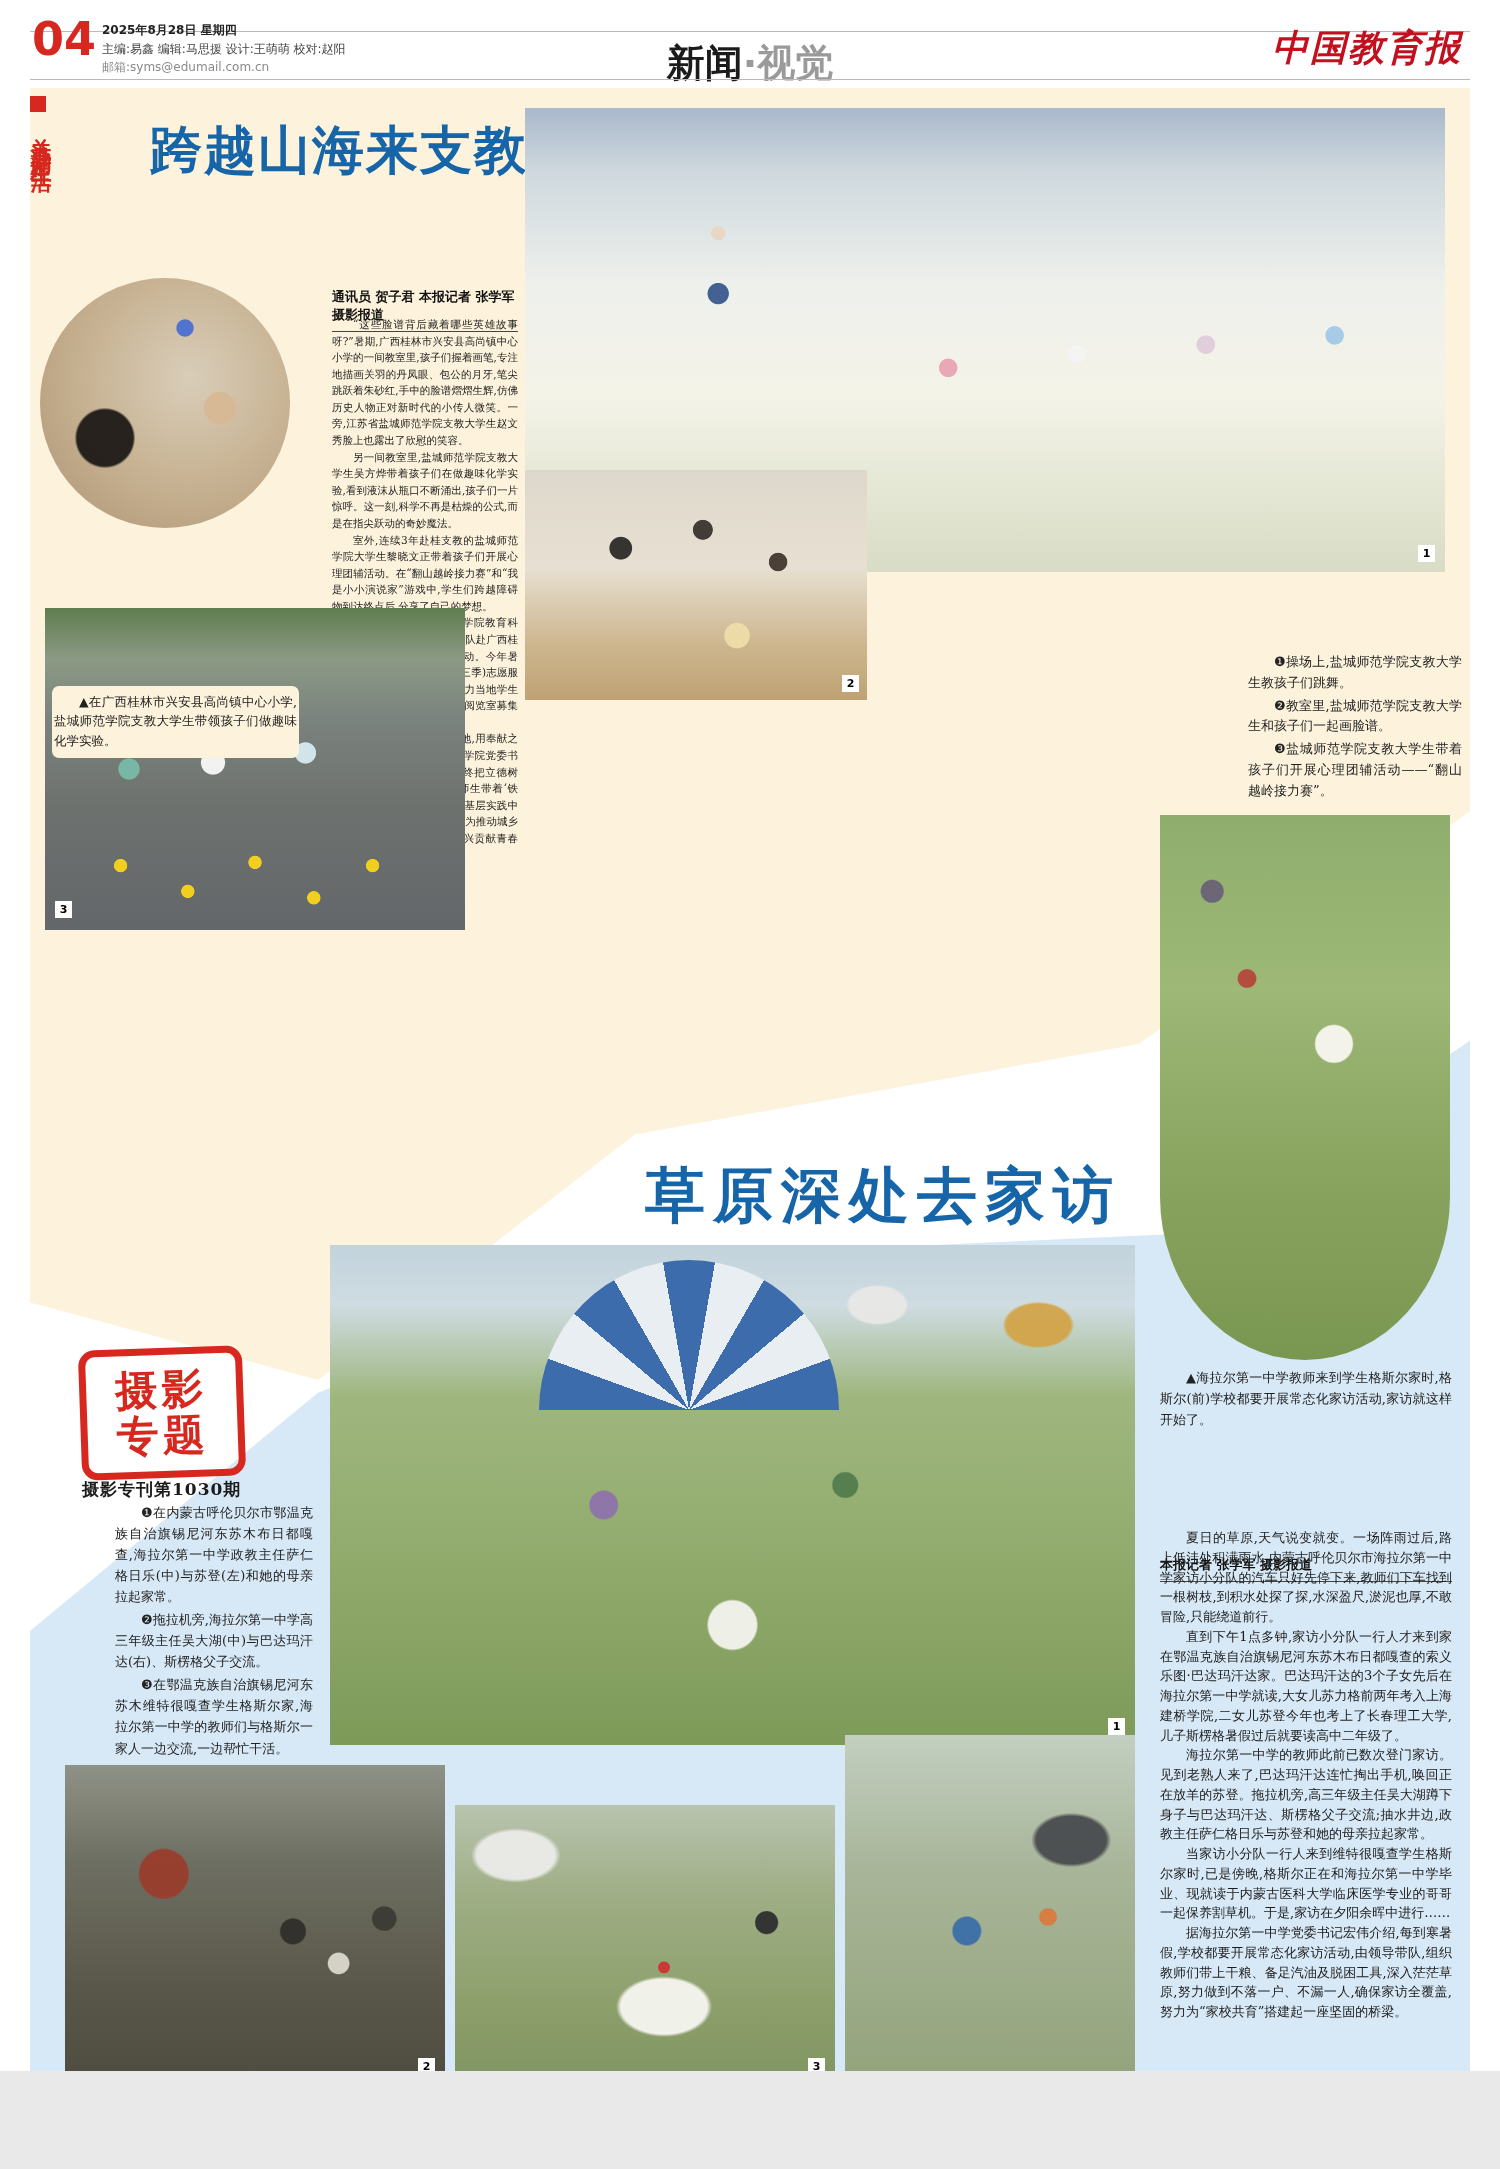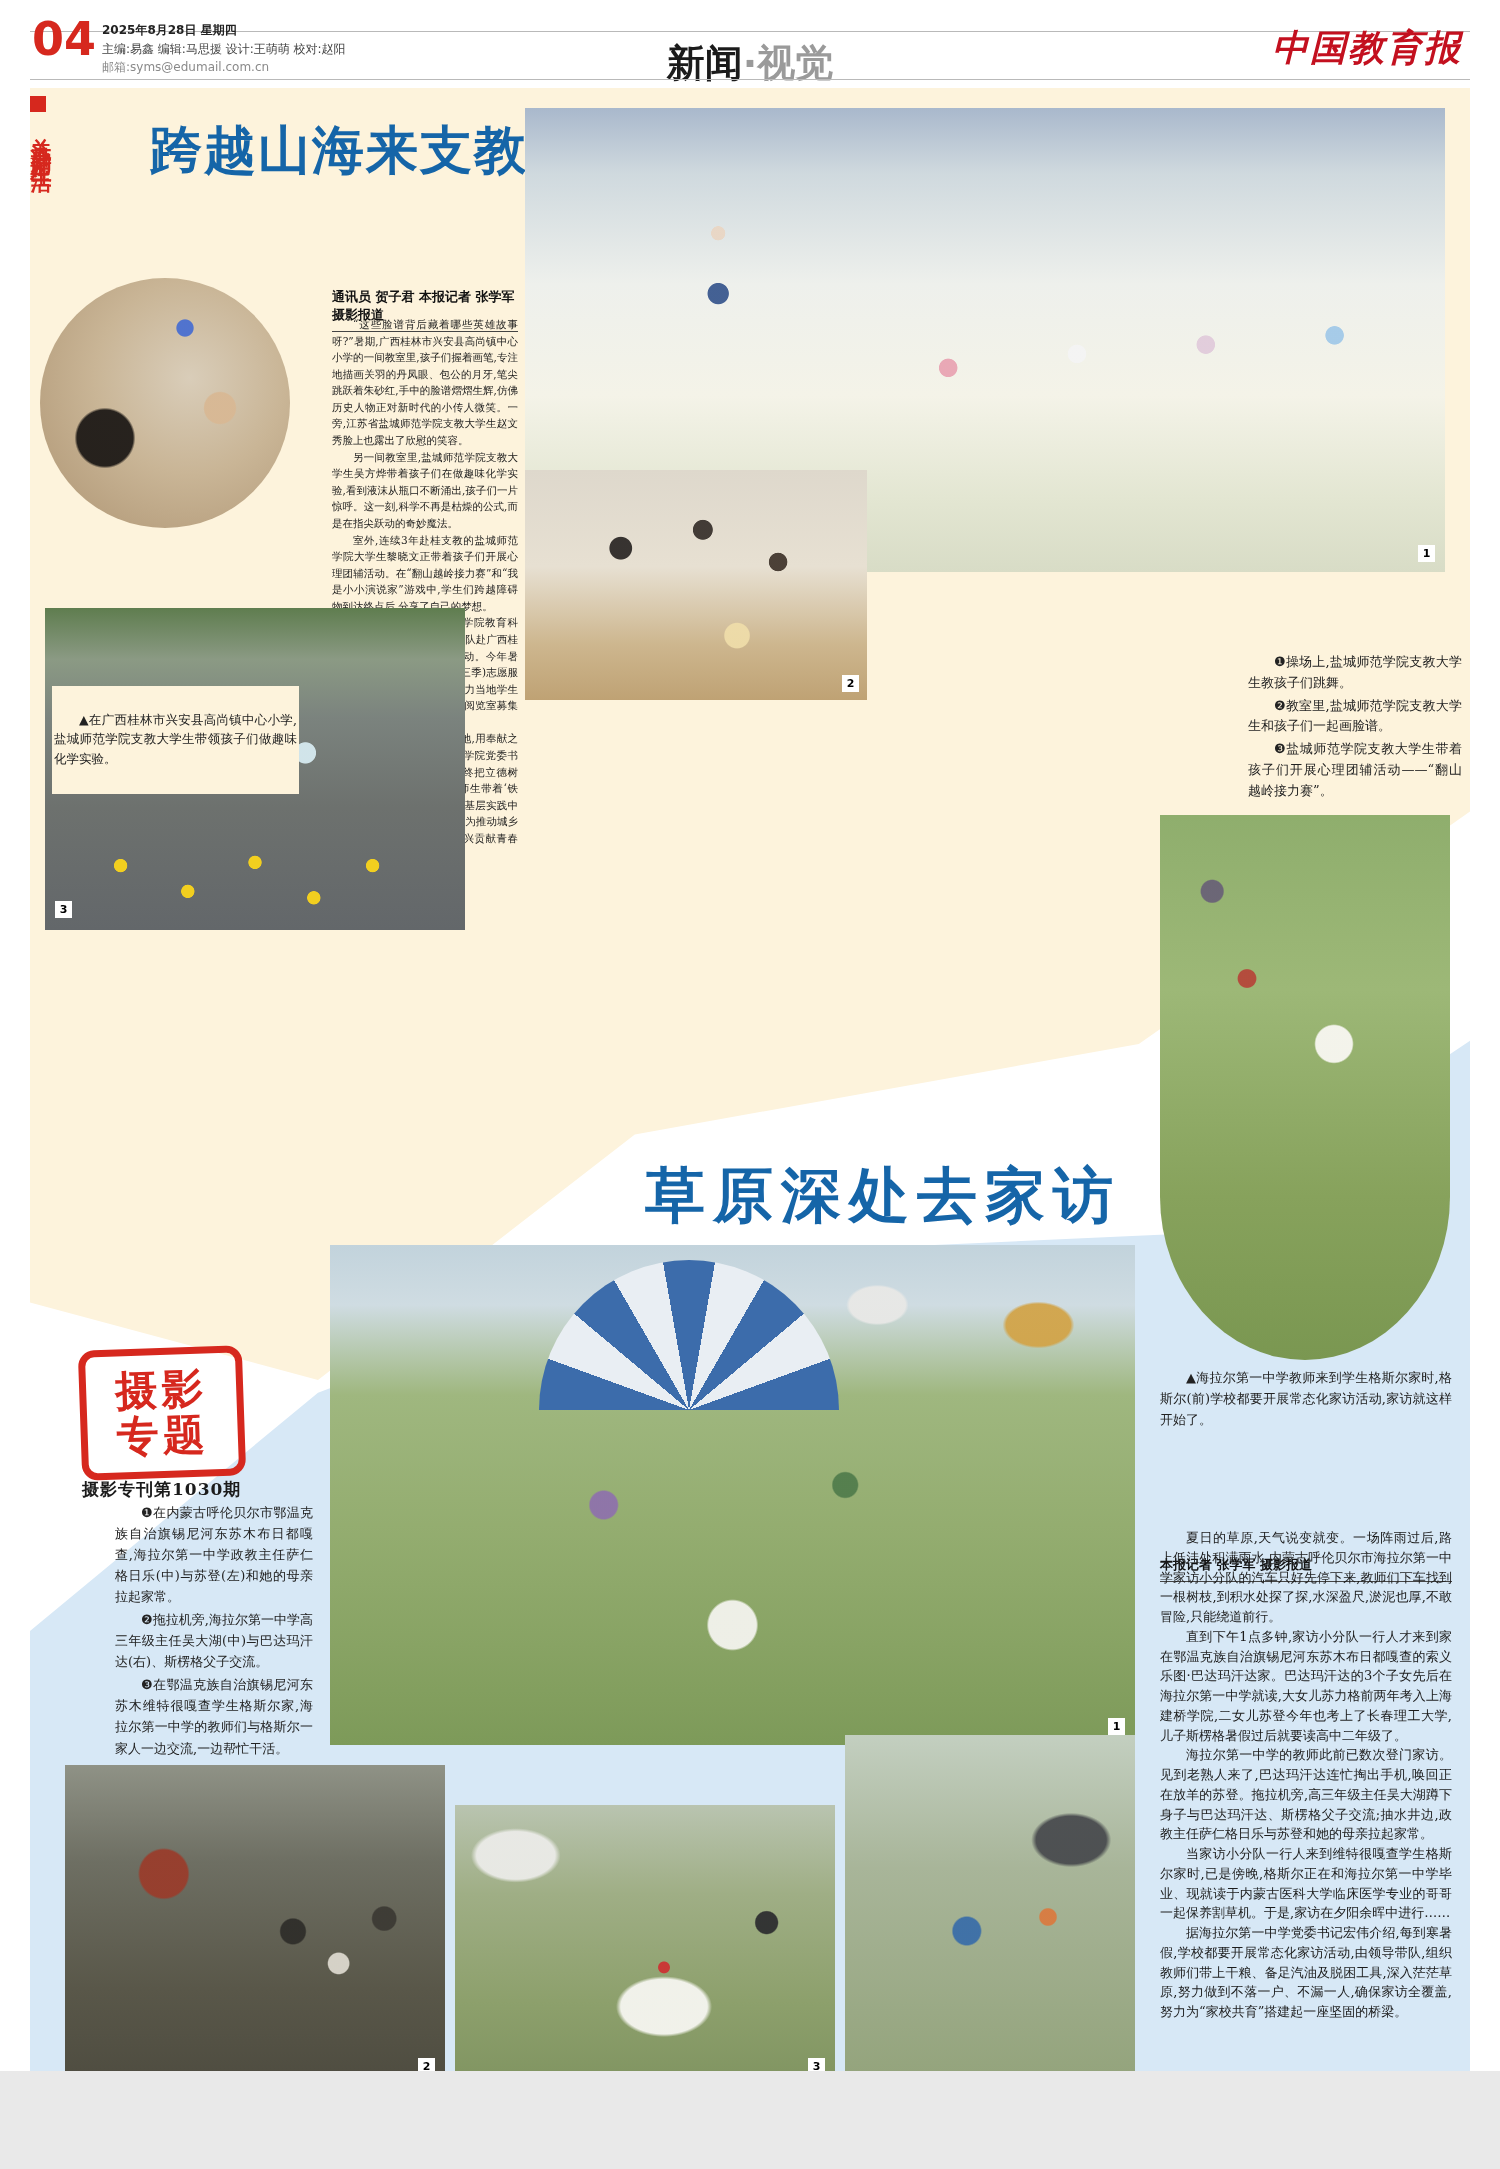--- a/index.html
+++ b/index.html
@@ -46,21 +46,21 @@
   .bodycol p{margin:0;text-indent:2em;}
   .bodycol1{position:absolute;left:332px;top:316px;width:186px;height:552px;
             font-size:10.5px;line-height:1.58;}
   .bodycol2{position:absolute;left:1160px;top:1528px;width:292px;height:558px;
             font-size:13px;line-height:1.52;}
 
   
   .caption{color:#222;text-align:justify;}
   .caption p{margin:0 0 2px 0;text-indent:2em;}
   .cap-circ{position:absolute;left:52px;top:686px;width:243px;font-size:12.5px;line-height:1.55;
-            padding:24px 2px;z-index:5;}
+            padding:6px 2px;z-index:5;border-radius:7px;}
   .cap-right1{position:absolute;left:1248px;top:652px;width:214px;font-size:13px;line-height:1.6;}
   .cap-left2{position:absolute;left:115px;top:1502px;width:198px;font-size:13px;line-height:1.62;}
   .cap-grass{position:absolute;left:1160px;top:1368px;width:292px;font-size:13px;line-height:1.6;}
 
   
   .photo{position:absolute;overflow:hidden;}
   .plabel{position:absolute;width:17px;height:17px;background:#fff;color:#000;
           font-family:"DejaVu Sans","Liberation Sans",sans-serif;font-size:11px;font-weight:700;
           display:flex;align-items:center;justify-content:center;}
   .photo-jumprope{left:525px;top:108px;width:920px;height:464px;z-index:1;background:

